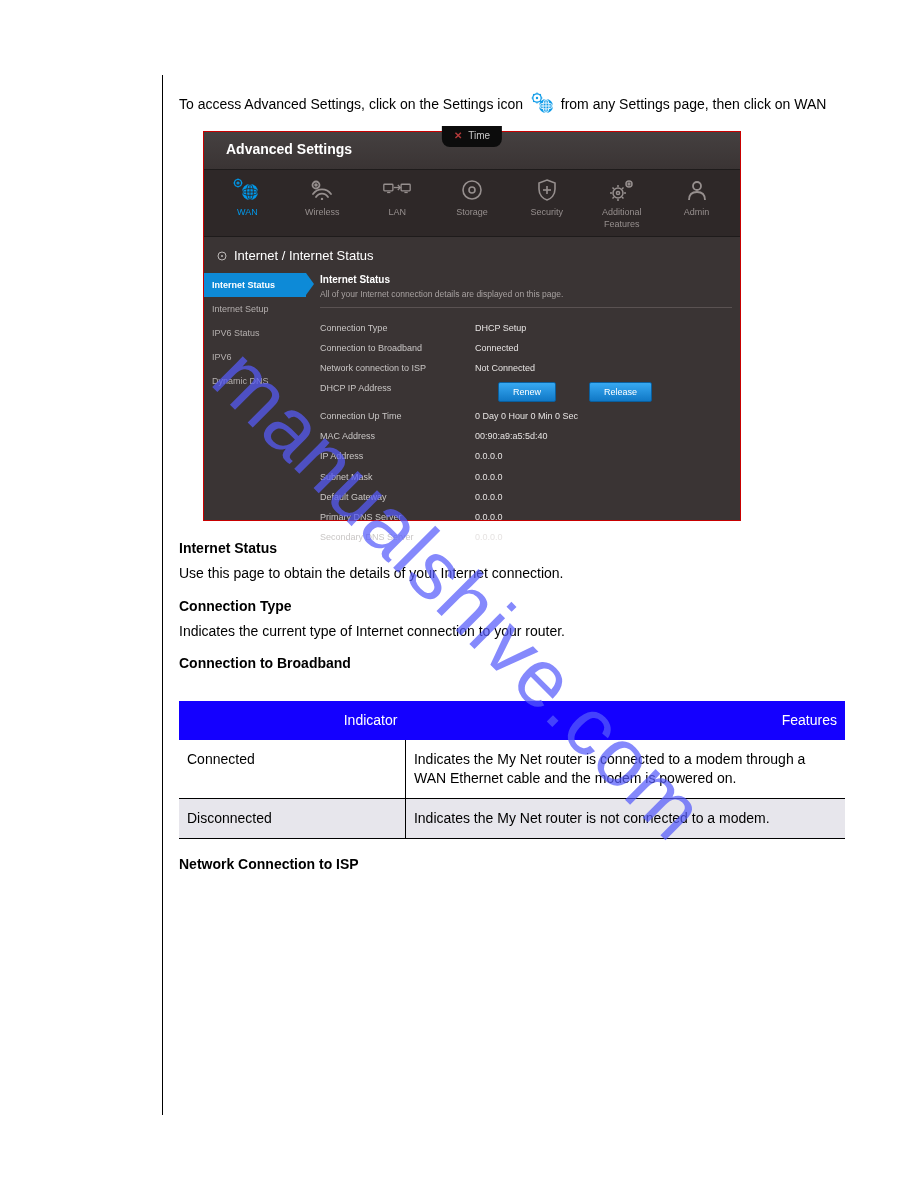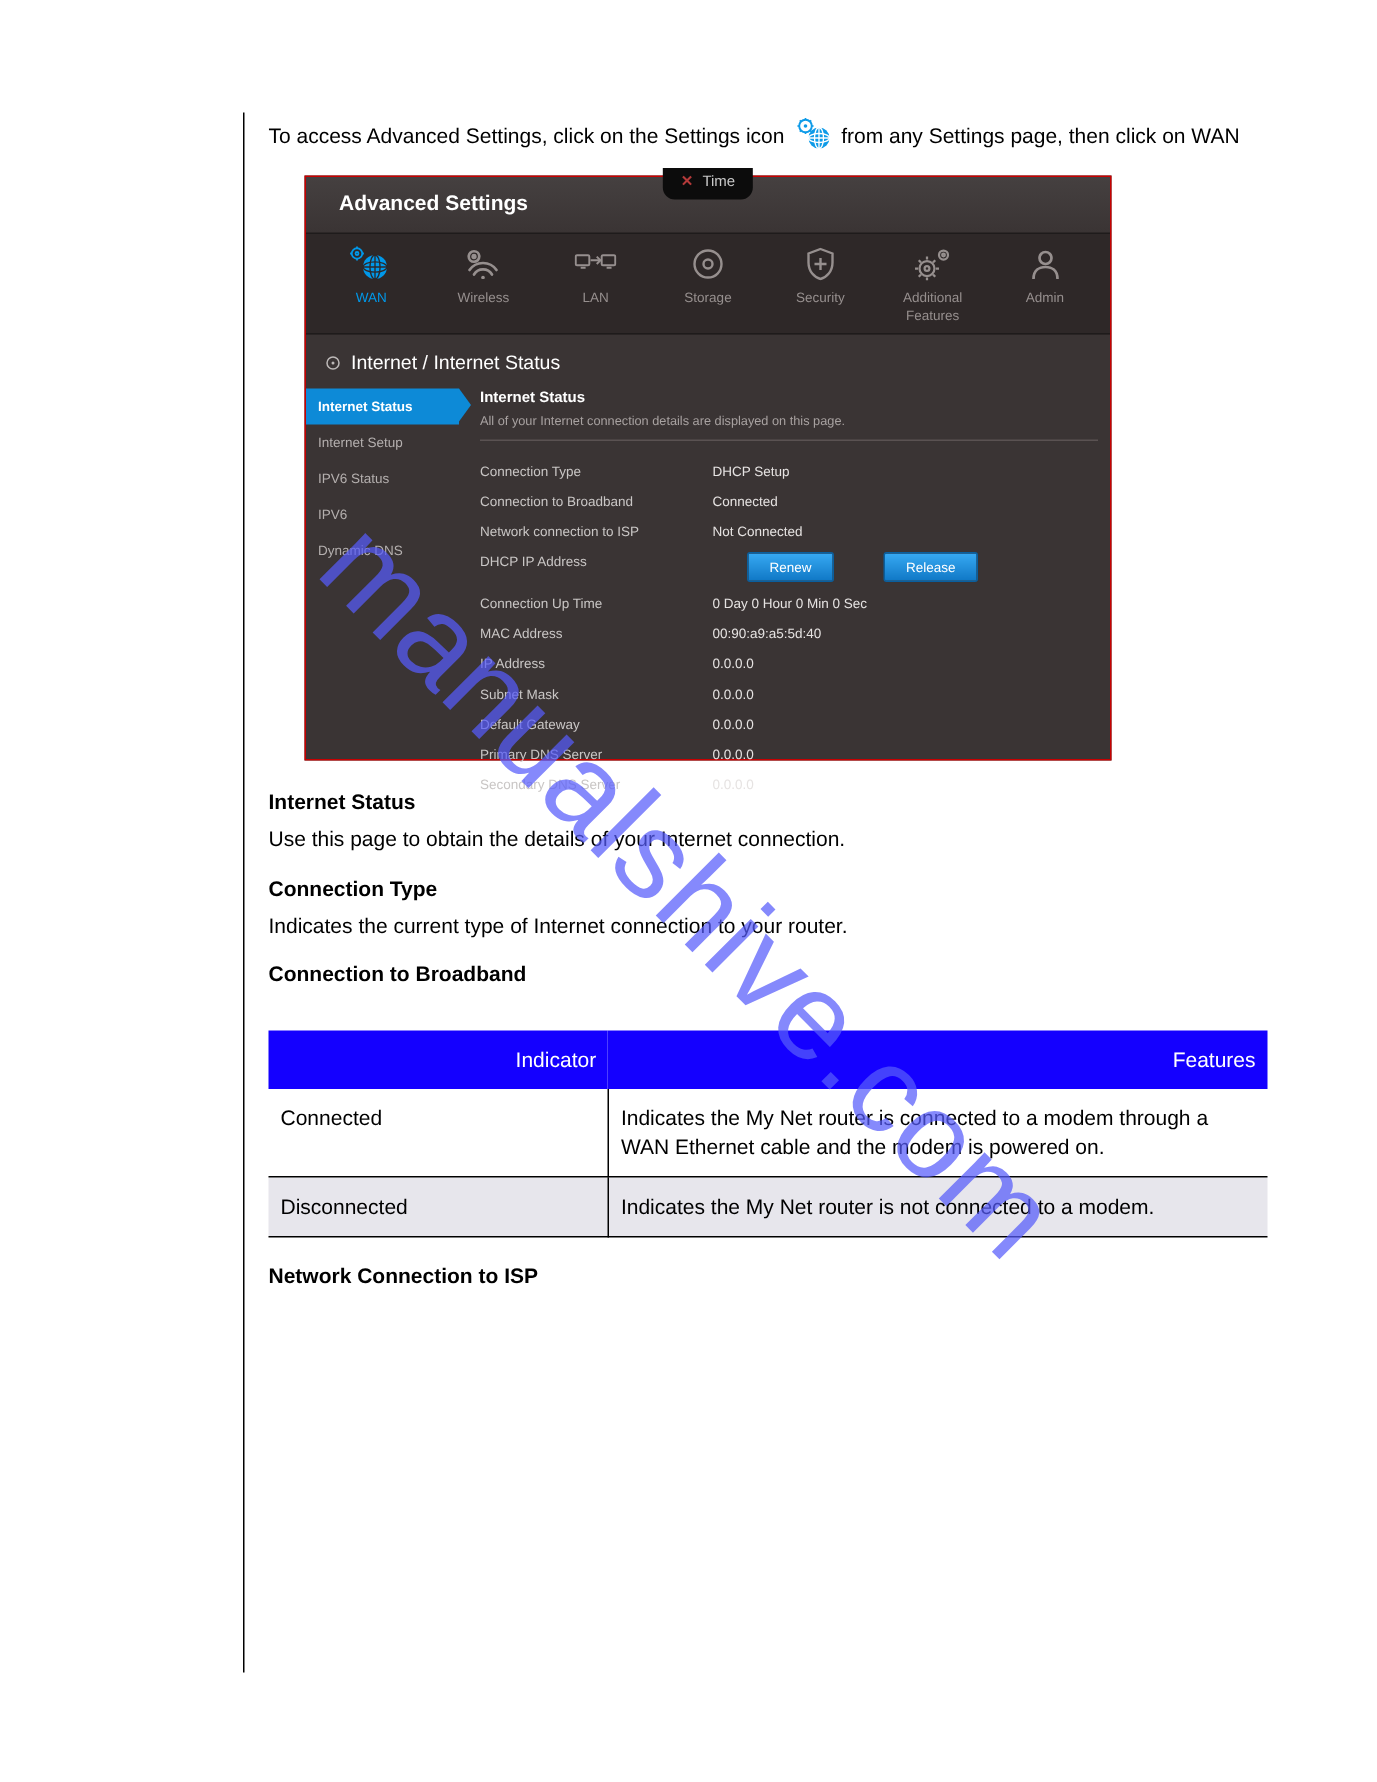--- a/index.html
+++ b/index.html
@@ -15,21 +15,21 @@
     position: absolute;
     left: 162px;
     top: 75px;
     width: 1px;
     height: 1040px;
     background: #000;
   }
   .content {
     position: absolute;
     left: 179px;
-    top: 78px;
+    top: 92px;
     width: 666px;
     font-size: 14px;
     color: #000;
     line-height: 1.35;
   }
   .para1 { margin-bottom: 8px; }
   .router-box {
     position: relative;
     margin-top: 12px;
     width: 538px;

